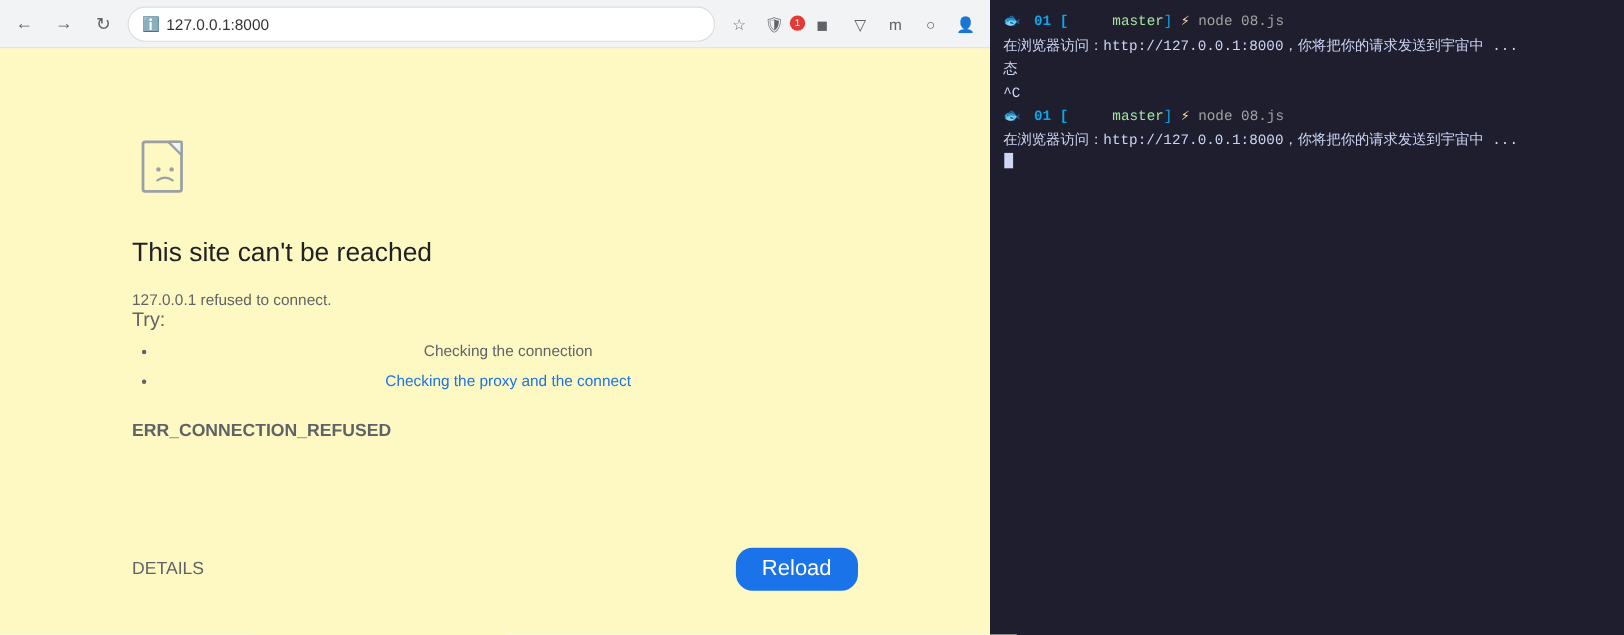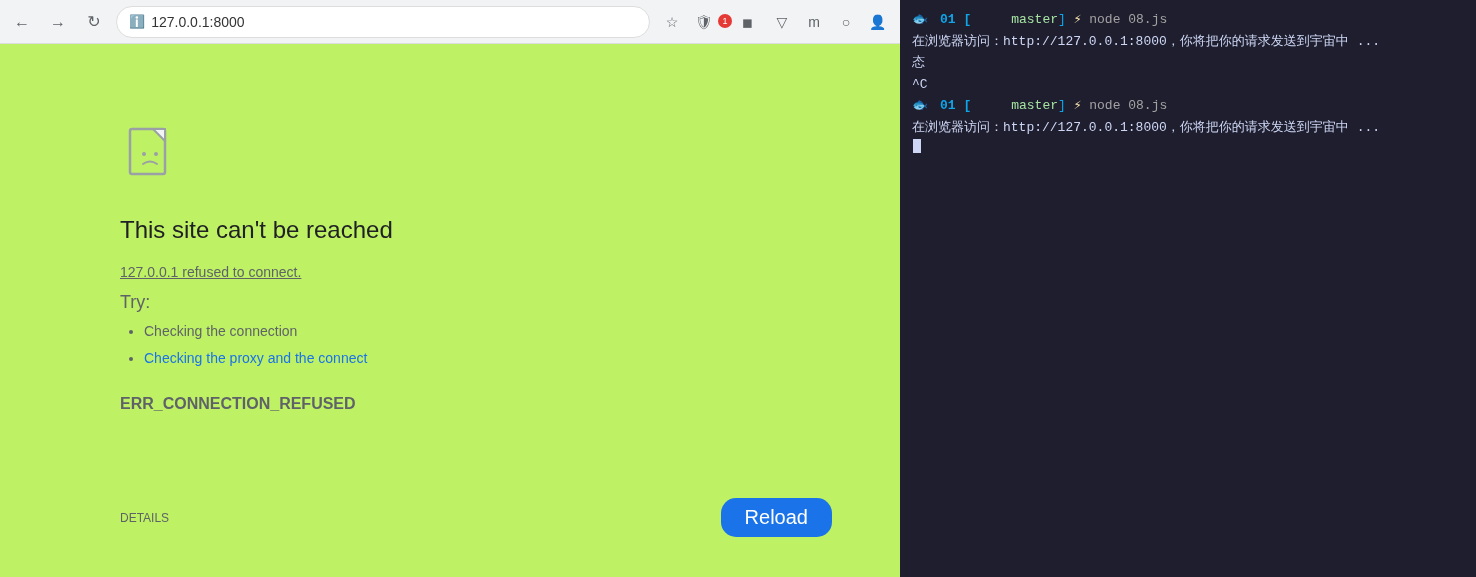--- a/index.html
+++ b/index.html
@@ -93,24 +93,24 @@
 
     .ext-icon-wrap {
       position: relative;
       display: flex;
       align-items: center;
     }
 
     
     .error-page {
       flex: 1;
-      background: #bef264;
+      background: #fef9c3;
       display: flex;
       flex-direction: column;
-      padding: 80px 68px 40px 120px;
+      padding: 80px 120px 40px 120px;
     }
 
     .error-icon {
       width: 60px;
       height: 60px;
       margin-bottom: 32px;
     }
 
     .error-icon svg {
       width: 60px;
@@ -120,34 +120,34 @@
     .error-title {
       font-size: 24px;
       font-weight: 400;
       color: #202124;
       margin-bottom: 20px;
     }
 
     .error-subtitle {
       font-size: 14px;
       color: #5f6368;
-      margin-bottom: 12px;
-      text-decoration: underline;
+      margin-bottom: 0;
     }
 
     .error-try-label {
       font-size: 18px;
       color: #5f6368;
       margin-bottom: 8px;
     }
 
     .error-suggestions {
       list-style: disc;
       padding-left: 24px;
       margin-bottom: 20px;
+      text-align: center;
     }
 
     .error-suggestions li {
       font-size: 14px;
       color: #5f6368;
       margin-bottom: 6px;
       line-height: 1.5;
     }
 
     .error-suggestions li a {
@@ -163,21 +163,21 @@
     }
 
     .error-actions {
       display: flex;
       justify-content: space-between;
       align-items: center;
       margin-top: 40px;
     }
 
     .details-link {
-      font-size: 12px;
+      font-size: 16px;
       color: #5f6368;
       cursor: pointer;
       background: none;
       border: none;
       text-decoration: none;
     }
 
     .reload-btn {
       background: #1a73e8;
       color: white;

